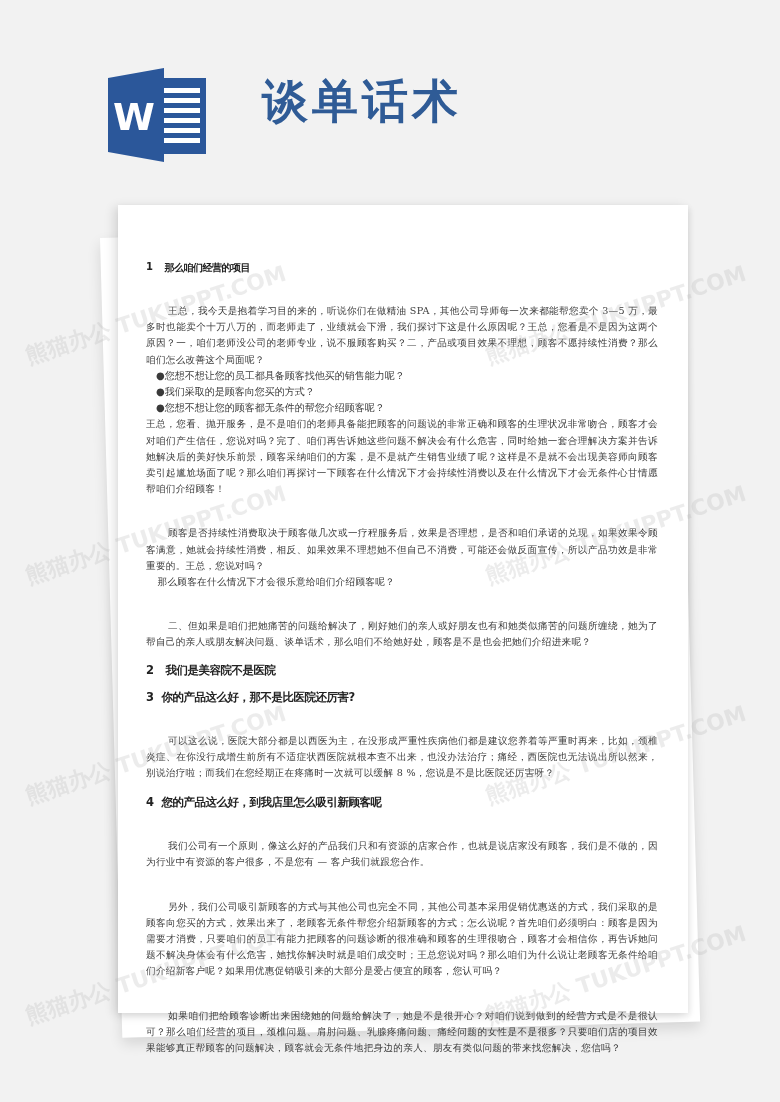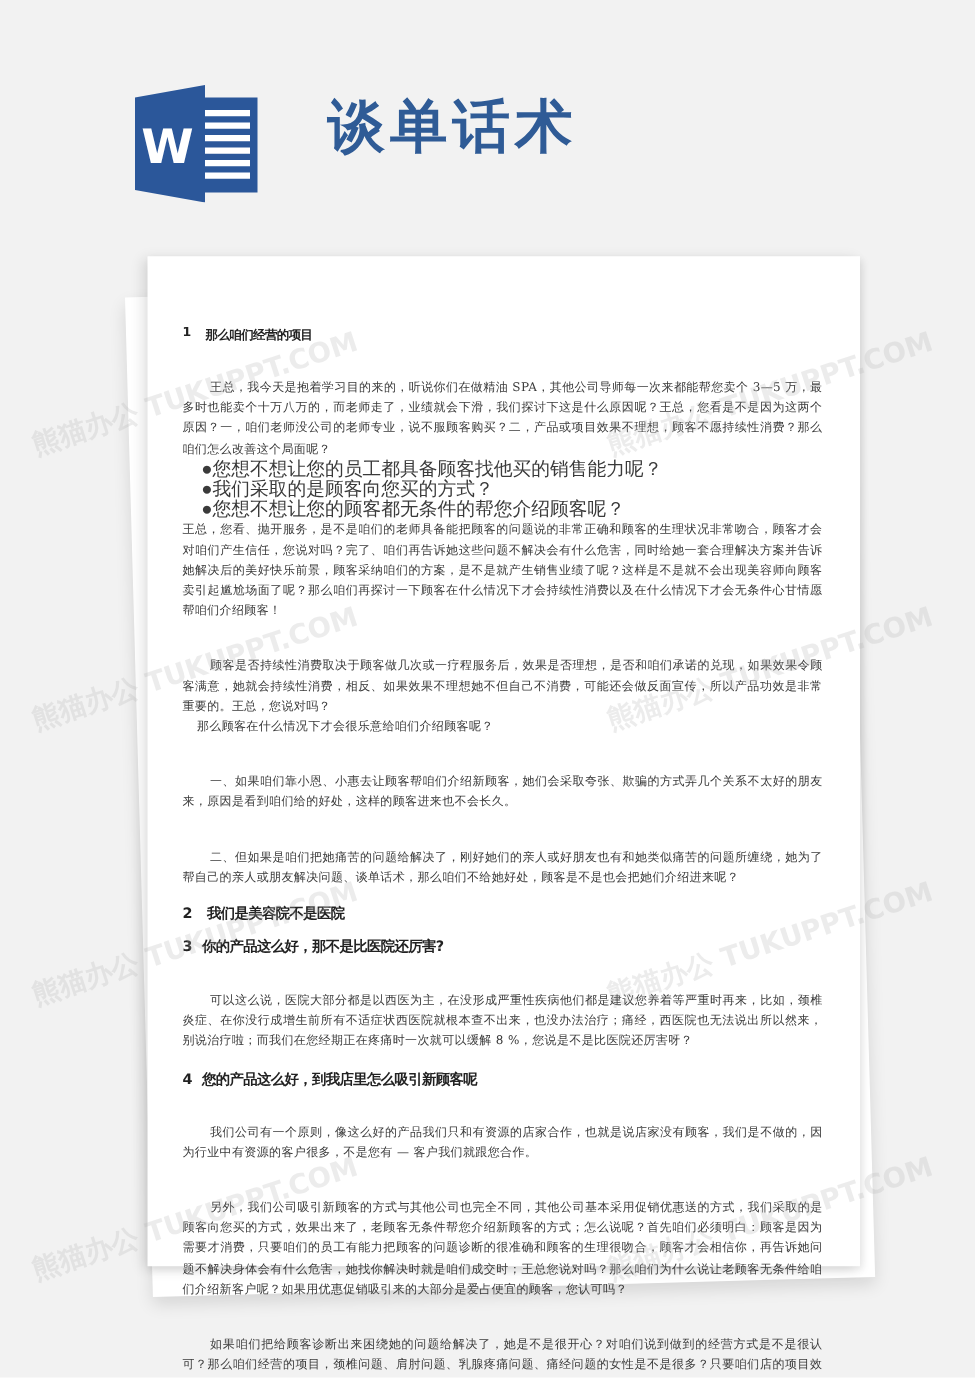--- a/index.html
+++ b/index.html
@@ -92,26 +92,25 @@
       font-size: 9.6px;
       line-height: 16.2px;
       margin: 0;
       text-align: justify;
       color: #3a3a3a;
       letter-spacing: 0.3px;
     }
     .indent { text-indent: 2.3em; margin-top: 28px; }
     .indent-s { text-indent: 1.2em; }
     .bullet {
-      font-size: 15px;
+      font-size: 10px;
       line-height: 16.2px;
       margin: 0;
       padding-left: 1em;
       color: #3a3a3a;
-      font-family: Liberation Serif, serif;
     }
   </style>
 </head>
 <body>
 
 <div class="header">
   <svg class="word-icon" viewBox="0 0 100 94">
     <rect x="50" y="10" width="48" height="76" fill="#2b579a"></rect>
     <g fill="#ffffff">
       <rect x="56" y="20" width="36" height="5"></rect>
@@ -135,21 +134,20 @@
     <span class="num">1</span>
     <span>那么咱们经营的项目</span>
   </h3>
   <p class="para indent">王总，我今天是抱着学习目的来的，听说你们在做精油 SPA，其他公司导师每一次来都能帮您卖个 3—5 万，最多时也能卖个十万八万的，而老师走了，业绩就会下滑，我们探讨下这是什么原因呢？王总，您看是不是因为这两个原因？一，咱们老师没公司的老师专业，说不服顾客购买？二，产品或项目效果不理想，顾客不愿持续性消费？那么咱们怎么改善这个局面呢？</p>
   <p class="bullet">●您想不想让您的员工都具备顾客找他买的销售能力呢？</p>
   <p class="bullet">●我们采取的是顾客向您买的方式？</p>
   <p class="bullet">●您想不想让您的顾客都无条件的帮您介绍顾客呢？</p>
   <p class="para">王总，您看、抛开服务，是不是咱们的老师具备能把顾客的问题说的非常正确和顾客的生理状况非常吻合，顾客才会对咱们产生信任，您说对吗？完了、咱们再告诉她这些问题不解决会有什么危害，同时给她一套合理解决方案并告诉她解决后的美好快乐前景，顾客采纳咱们的方案，是不是就产生销售业绩了呢？这样是不是就不会出现美容师向顾客卖引起尴尬场面了呢？那么咱们再探讨一下顾客在什么情况下才会持续性消费以及在什么情况下才会无条件心甘情愿帮咱们介绍顾客！</p>
   <p class="para indent">顾客是否持续性消费取决于顾客做几次或一疗程服务后，效果是否理想，是否和咱们承诺的兑现，如果效果令顾客满意，她就会持续性消费，相反、如果效果不理想她不但自己不消费，可能还会做反面宣传，所以产品功效是非常重要的。王总，您说对吗？</p>
   <p class="para indent-s">那么顾客在什么情况下才会很乐意给咱们介绍顾客呢？</p>
-  <p class="para indent">一、如果咱们靠小恩、小惠去让顾客帮咱们介绍新顾客，她们会采取夸张、欺骗的方式弄几个关系不太好的朋友来，原因是看到咱们给的好处，这样的顾客进来也不会长久。</p>
   <p class="para indent">二、但如果是咱们把她痛苦的问题给解决了，刚好她们的亲人或好朋友也有和她类似痛苦的问题所缠绕，她为了帮自己的亲人或朋友解决问题、谈单话术，那么咱们不给她好处，顾客是不是也会把她们介绍进来呢？</p>
 
   <h3 class="heading" style="margin-top:12px; margin-bottom:12px;">
     <span class="num">2</span>
     <span>我们是美容院不是医院</span>
   </h3>
 
   <h3 class="heading" style="margin-bottom:14px; gap:8px;">
     <span class="num">3</span>
     <span>你的产品这么好，那不是比医院还厉害?</span>

